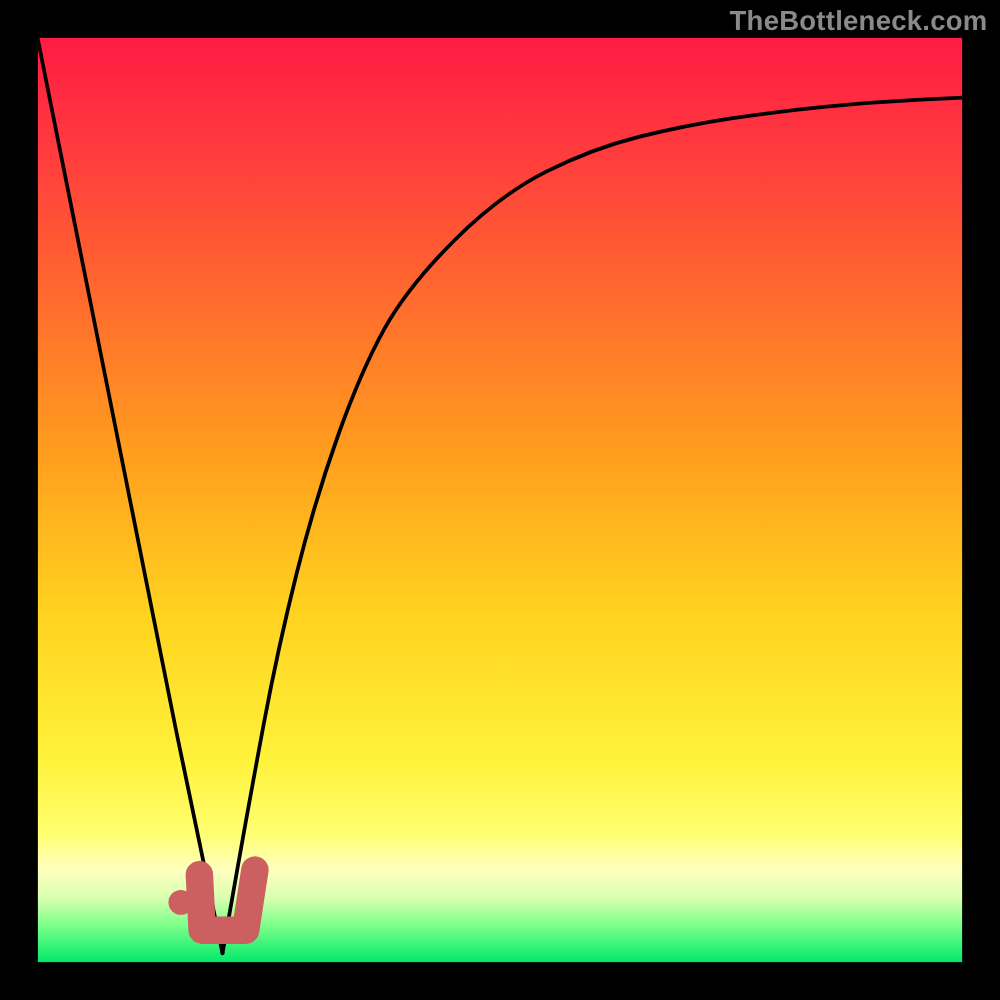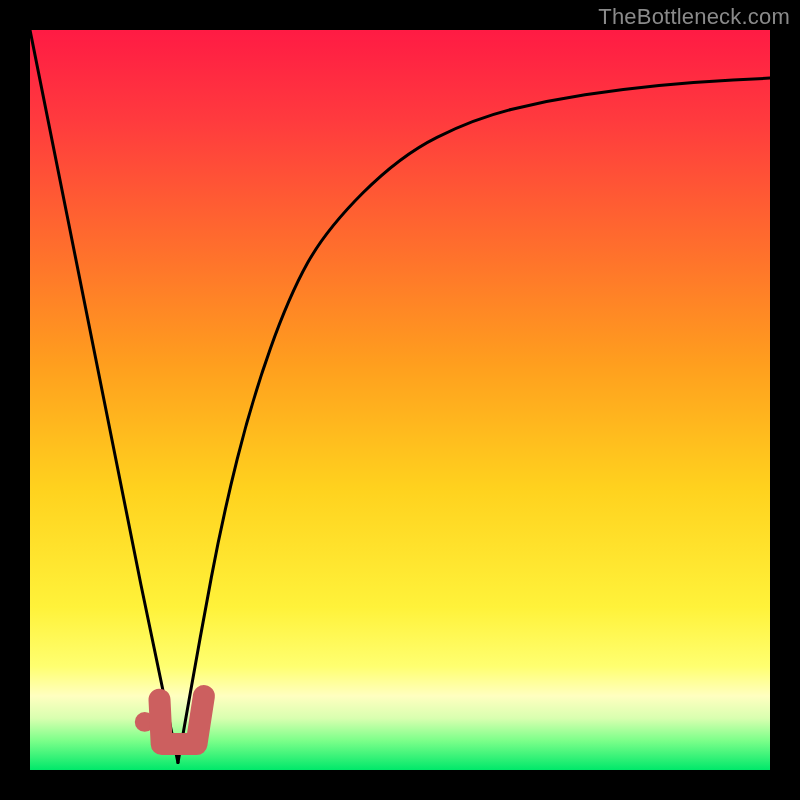--- a/index.html
+++ b/index.html
@@ -39,21 +39,21 @@
     top: 0;
     width: 740px;
     height: 740px;
   }
   .watermark {
     position: absolute;
     top: 4px;
     right: 10px;
     font-family: Arial, Helvetica, sans-serif;
     font-size: 22px;
-    font-weight: normal;
+    font-weight: bold;
     color: #8a8a8a;
     letter-spacing: 0.2px;
   }
 </style>
 </head>
 <body>
 
 <div class="frame">
 
   <div class="plot">

